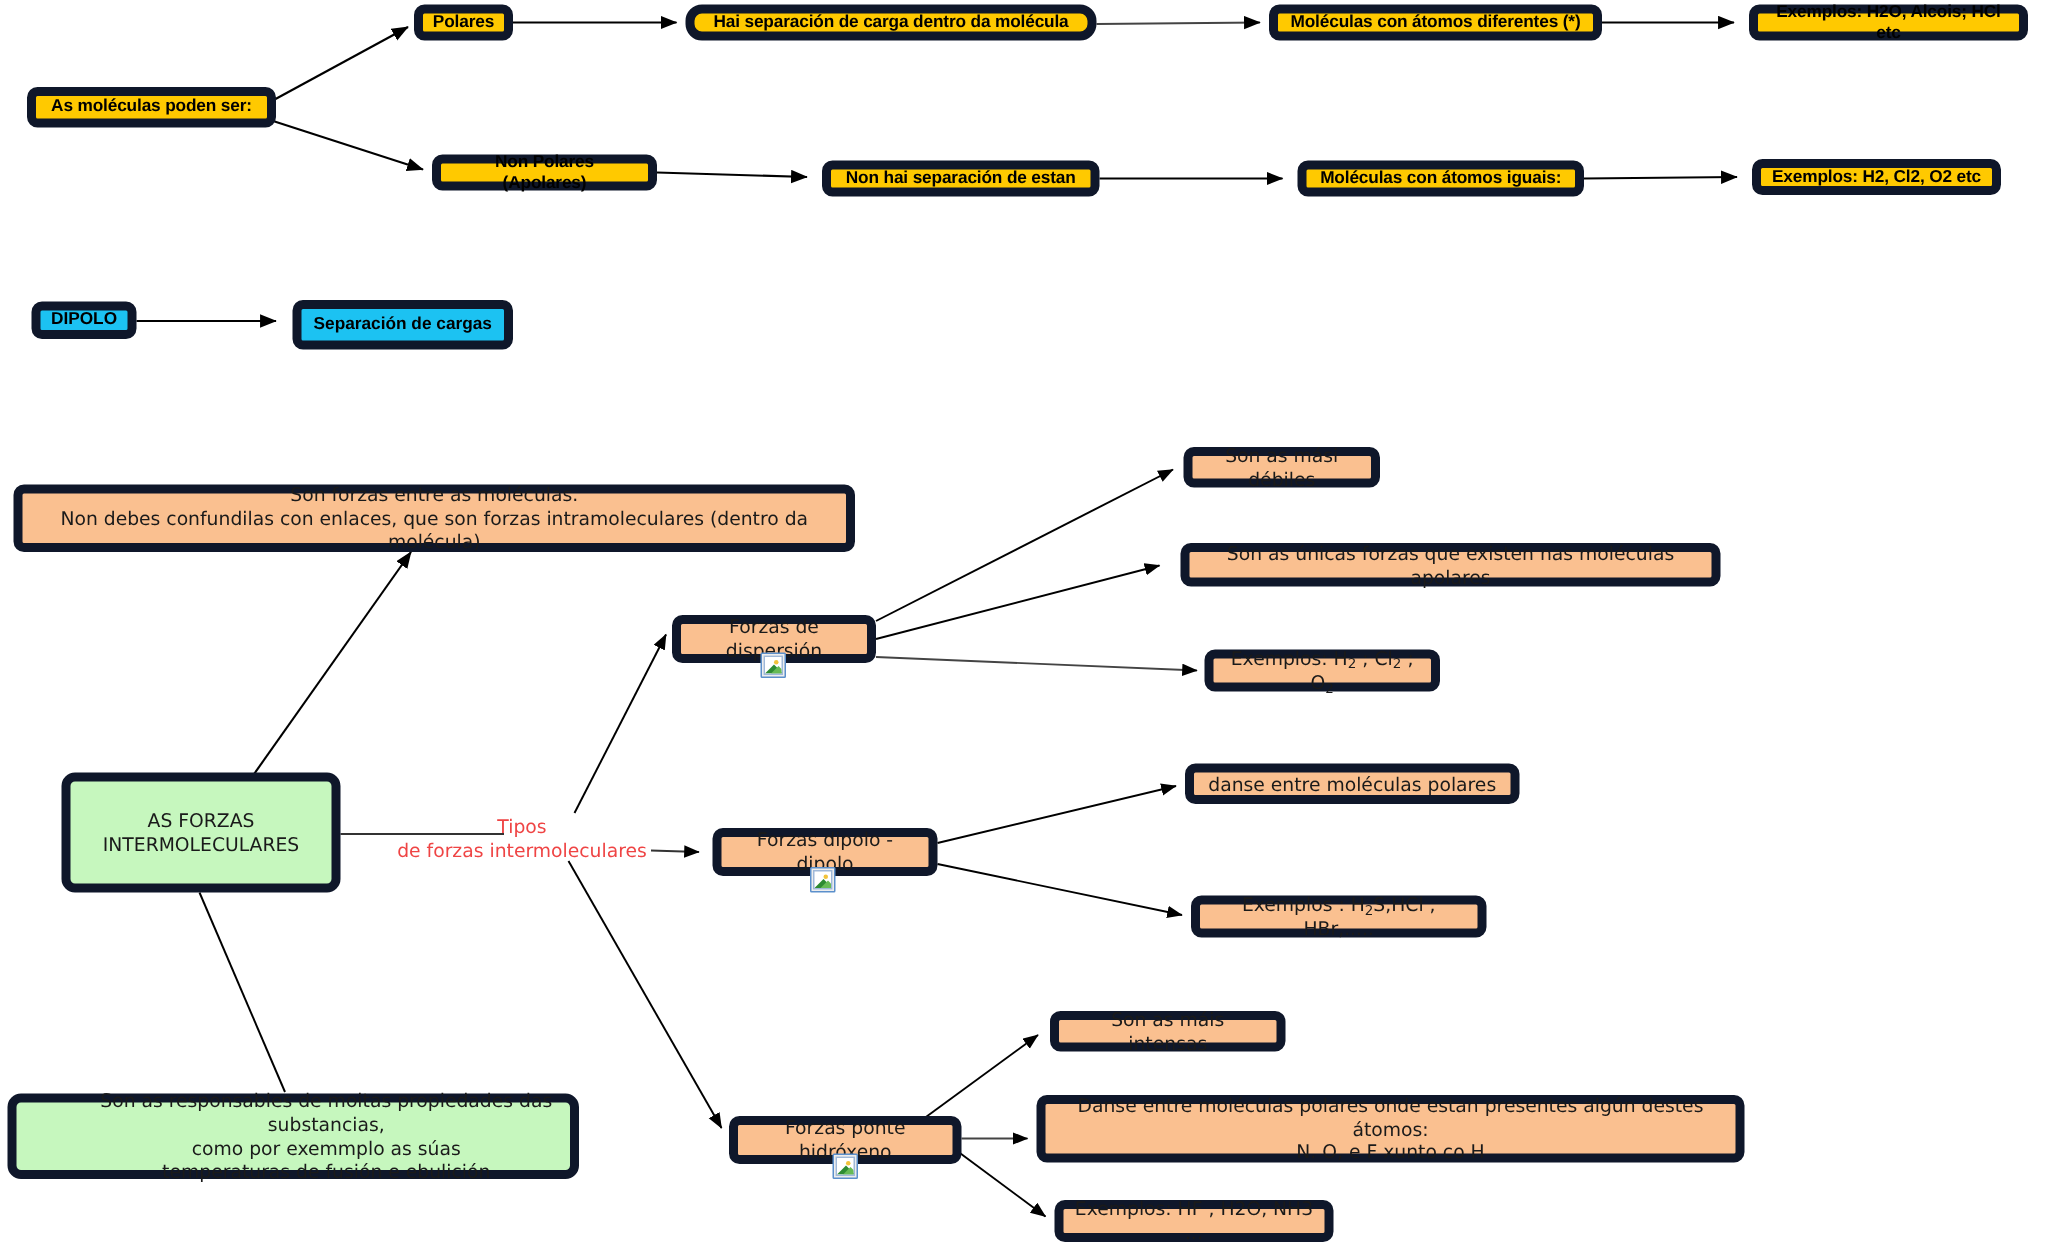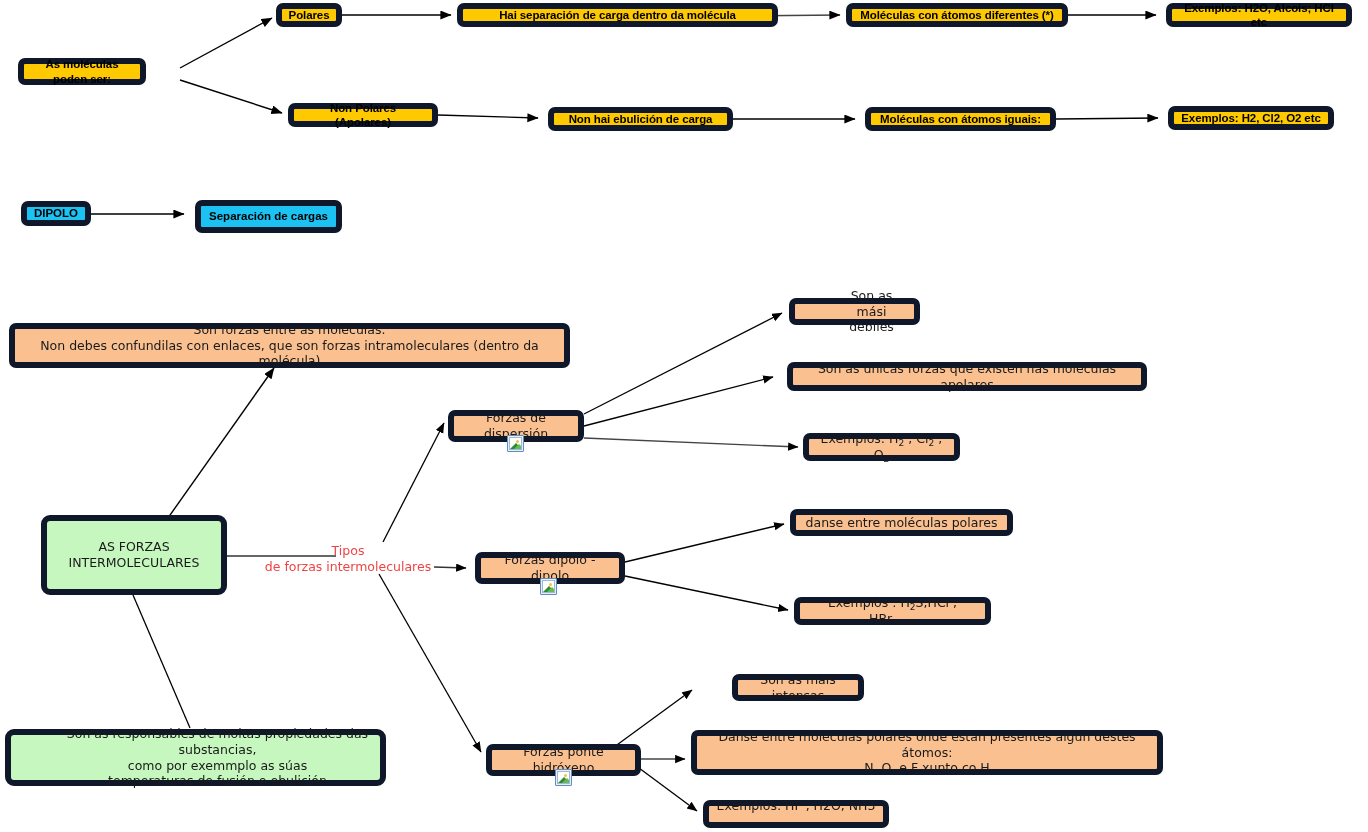--- a/index.html
+++ b/index.html
@@ -172,46 +172,46 @@
     <path d="M584,438 L798,447" stroke="#444" stroke-width="1.3" fill="none" marker-end="url(#arrow)"></path>
 
     <path d="M625,562 L784,524" stroke="#000" stroke-width="1.3" fill="none" marker-end="url(#arrow)"></path>
     <path d="M625,576 L788,610" stroke="#000" stroke-width="1.3" fill="none" marker-end="url(#arrow)"></path>
 
     <path d="M610,750 L692,690" stroke="#000" stroke-width="1.3" fill="none" marker-end="url(#arrow)"></path>
     <path d="M641,759 L685,759" stroke="#444" stroke-width="1.3" fill="none" marker-end="url(#arrow)"></path>
     <path d="M639,768 L697,811" stroke="#000" stroke-width="1.3" fill="none" marker-end="url(#arrow)"></path>
   </svg>
 
-  <div class="node yellow" style="left:18px; top:58px; width:128px; height:27px;">
+  <div class="node yellow" style="left:18px; top:58px; width:166px; height:27px;">
     <span class="label">As moléculas poden ser:</span>
   </div>
 
   <div class="node yellow" style="left:276px; top:3px; width:66px; height:24px;">
     <span class="label">Polares</span>
   </div>
 
-  <div class="node yellow" style="left:457px; top:3px; width:321px; height:24px;">
+  <div class="node yellow" style="left:457px; top:3px; width:274px; height:24px;border-radius:11px;">
     <span class="label">Hai separación de carga dentro da molécula</span>
   </div>
 
   <div class="node yellow" style="left:846px; top:3px; width:222px; height:24px;">
     <span class="label">Moléculas con átomos diferentes (*)</span>
   </div>
 
   <div class="node yellow" style="left:1166px; top:3px; width:186px; height:24px;">
     <span class="label">Exemplos: H2O, Alcois; HCl etc</span>
   </div>
 
   <div class="node yellow" style="left:288px; top:103px; width:150px; height:24px;">
     <span class="label">Non Polares (Apolares)</span>
   </div>
 
   <div class="node yellow" style="left:548px; top:107px; width:185px; height:24px;">
-    <span class="label">Non hai ebulición de carga</span>
+    <span class="label">Non hai separación de estan</span>
   </div>
 
   <div class="node yellow" style="left:865px; top:107px; width:191px; height:24px;">
     <span class="label">Moléculas con átomos iguais:</span>
   </div>
 
   <div class="node yellow" style="left:1168px; top:106px; width:166px; height:24px;">
     <span class="label">Exemplos: H2, Cl2, O2 etc</span>
   </div>
 
@@ -246,21 +246,21 @@
     <span class="label">Forzas de dispersión</span>
   </div>
   <div class="img-badge" style="left:507px; top:435px;">
     <div class="frame">
       <div class="sun"></div>
       <div class="hill"></div>
       <div class="hill2"></div>
     </div>
   </div>
 
-  <div class="node orange" style="left:789px; top:298px; width:131px; height:27px;padding-left:34px;">
+  <div class="node orange" style="left:789px; top:298px; width:131px; height:27px;">
     <span class="label">Son as mási débiles</span>
   </div>
 
   <div class="node orange" style="left:787px; top:362px; width:360px; height:29px;">
     <span class="label">Son as únicas forzas que existen nas moléculas apolares</span>
   </div>
 
   <div class="node orange" style="left:803px; top:433px; width:157px; height:28px;">
     <span class="label">Exemplos: H<sub>2</sub> ; Cl<sub>2</sub> ; O<sub>2</sub></span>
   </div>
@@ -288,21 +288,21 @@
     <span class="label">Forzas ponte hidróxeno</span>
   </div>
   <div class="img-badge" style="left:555px; top:769px;">
     <div class="frame">
       <div class="sun"></div>
       <div class="hill"></div>
       <div class="hill2"></div>
     </div>
   </div>
 
-  <div class="node orange" style="left:732px; top:674px; width:132px; height:27px;">
+  <div class="node orange" style="left:700px; top:674px; width:157px; height:27px;">
     <span class="label">Son as máis intensas</span>
   </div>
 
   <div class="node orange" style="left:691px; top:730px; width:472px; height:45px;">
     <span class="label">Danse entre moléculas polares onde estan presentes algún destes átomos:
 N. O, e F xunto co H</span>
   </div>
 
   <div class="node orange" style="left:703px; top:800px; width:186px; height:28px;">
     <span class="label">Exemplos: HF , H2O, NH3 ...</span>

